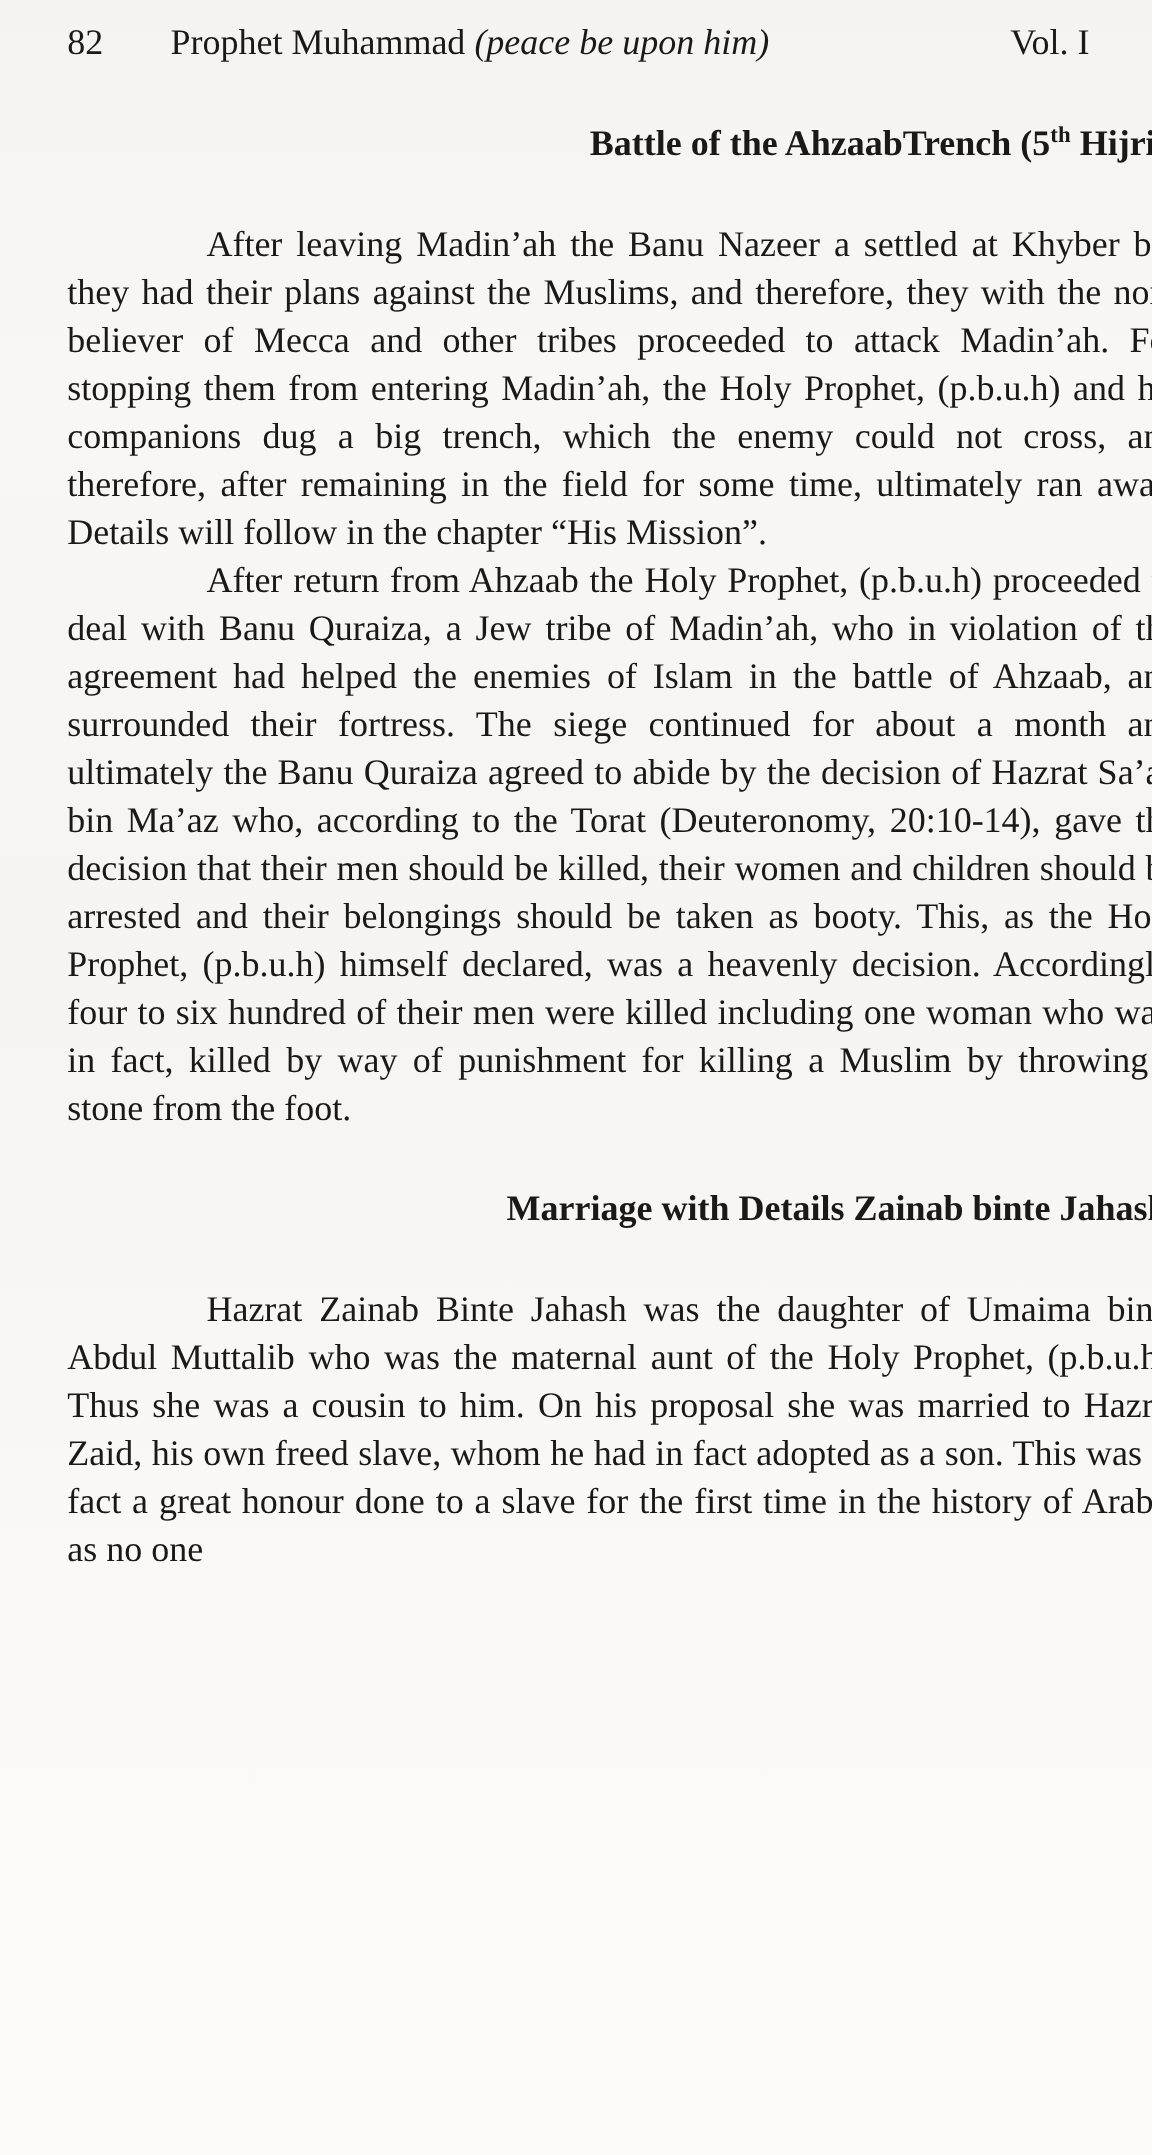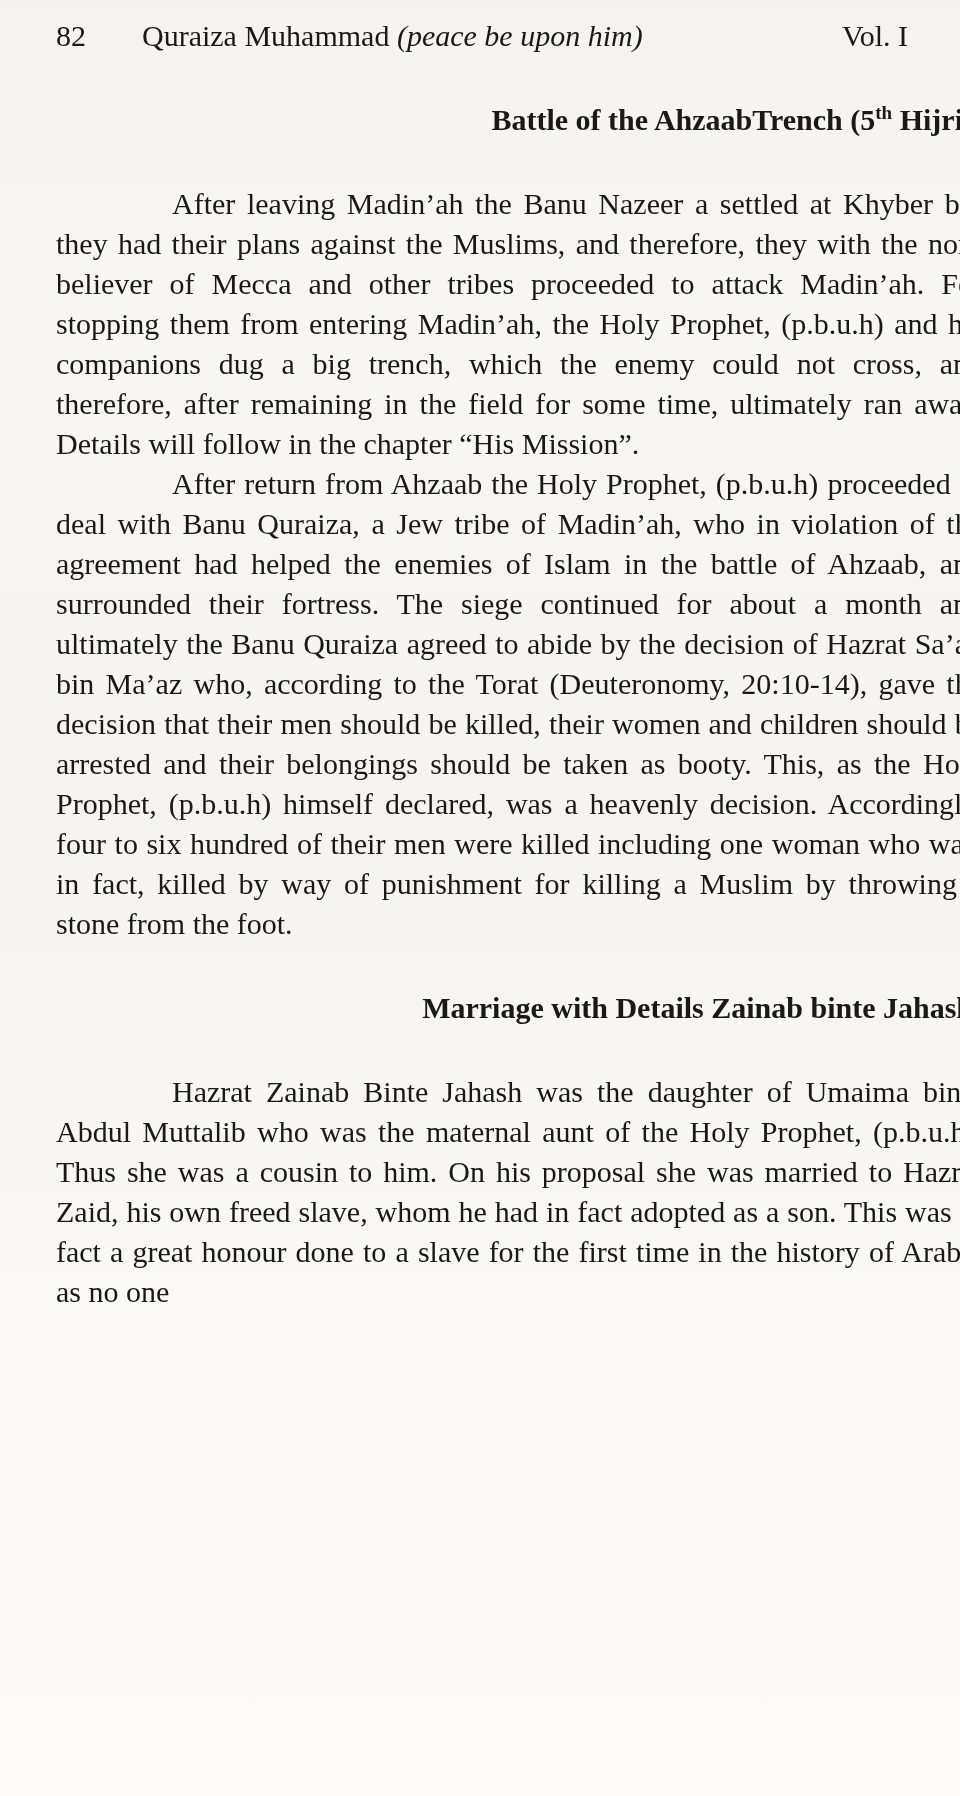--- a/index.html
+++ b/index.html
@@ -52,21 +52,21 @@
     line-height: 0;
   }
 </style>
 </head>
 <body>
 
 <div class="page">
 
   <div class="page-header">
     <span class="page-number">82</span>
-    <span class="book-title"><span>Quraiza Muhammad</span> <em>(peace be upon him)</em></span>
+    <span class="book-title"><span>Prophet Muhammad</span> <em>(peace be upon him)</em></span>
     <span class="volume">Vol. I</span>
   </div>
 
 
   <h2 class="section-heading"><span>Battle of the AhzaabTrench (5</span><sup class="ordinal">th</sup><span> Hijri):</span></h2>
 
   <p class="body-para indent">After leaving Madin’ah the Banu Nazeer a settled at Khyber but they had their plans against the Muslims, and therefore, they with the non-believer of Mecca and other tribes proceeded to attack Madin’ah. For stopping them from entering Madin’ah, the Holy Prophet, (p.b.u.h) and his companions dug a big trench, which the enemy could not cross, and therefore, after remaining in the field for some time, ultimately ran away. Details will follow in the chapter “His Mission”.</p>
 
 
   <p class="body-para indent">After return from Ahzaab the Holy Prophet, (p.b.u.h) proceeded to deal with Banu Quraiza, a Jew tribe of Madin’ah, who in violation of the agreement had helped the enemies of Islam in the battle of Ahzaab, and surrounded their fortress. The siege continued for about a month and ultimately the Banu Quraiza agreed to abide by the decision of Hazrat Sa’ad bin Ma’az who, according to the Torat (Deuteronomy, 20:10-14), gave the decision that their men should be killed, their women and children should be arrested and their belongings should be taken as booty. This, as the Holy Prophet, (p.b.u.h) himself declared, was a heavenly decision. Accordingly, four to six hundred of their men were killed including one woman who was, in fact, killed by way of punishment for killing a Muslim by throwing a stone from the foot.</p>

